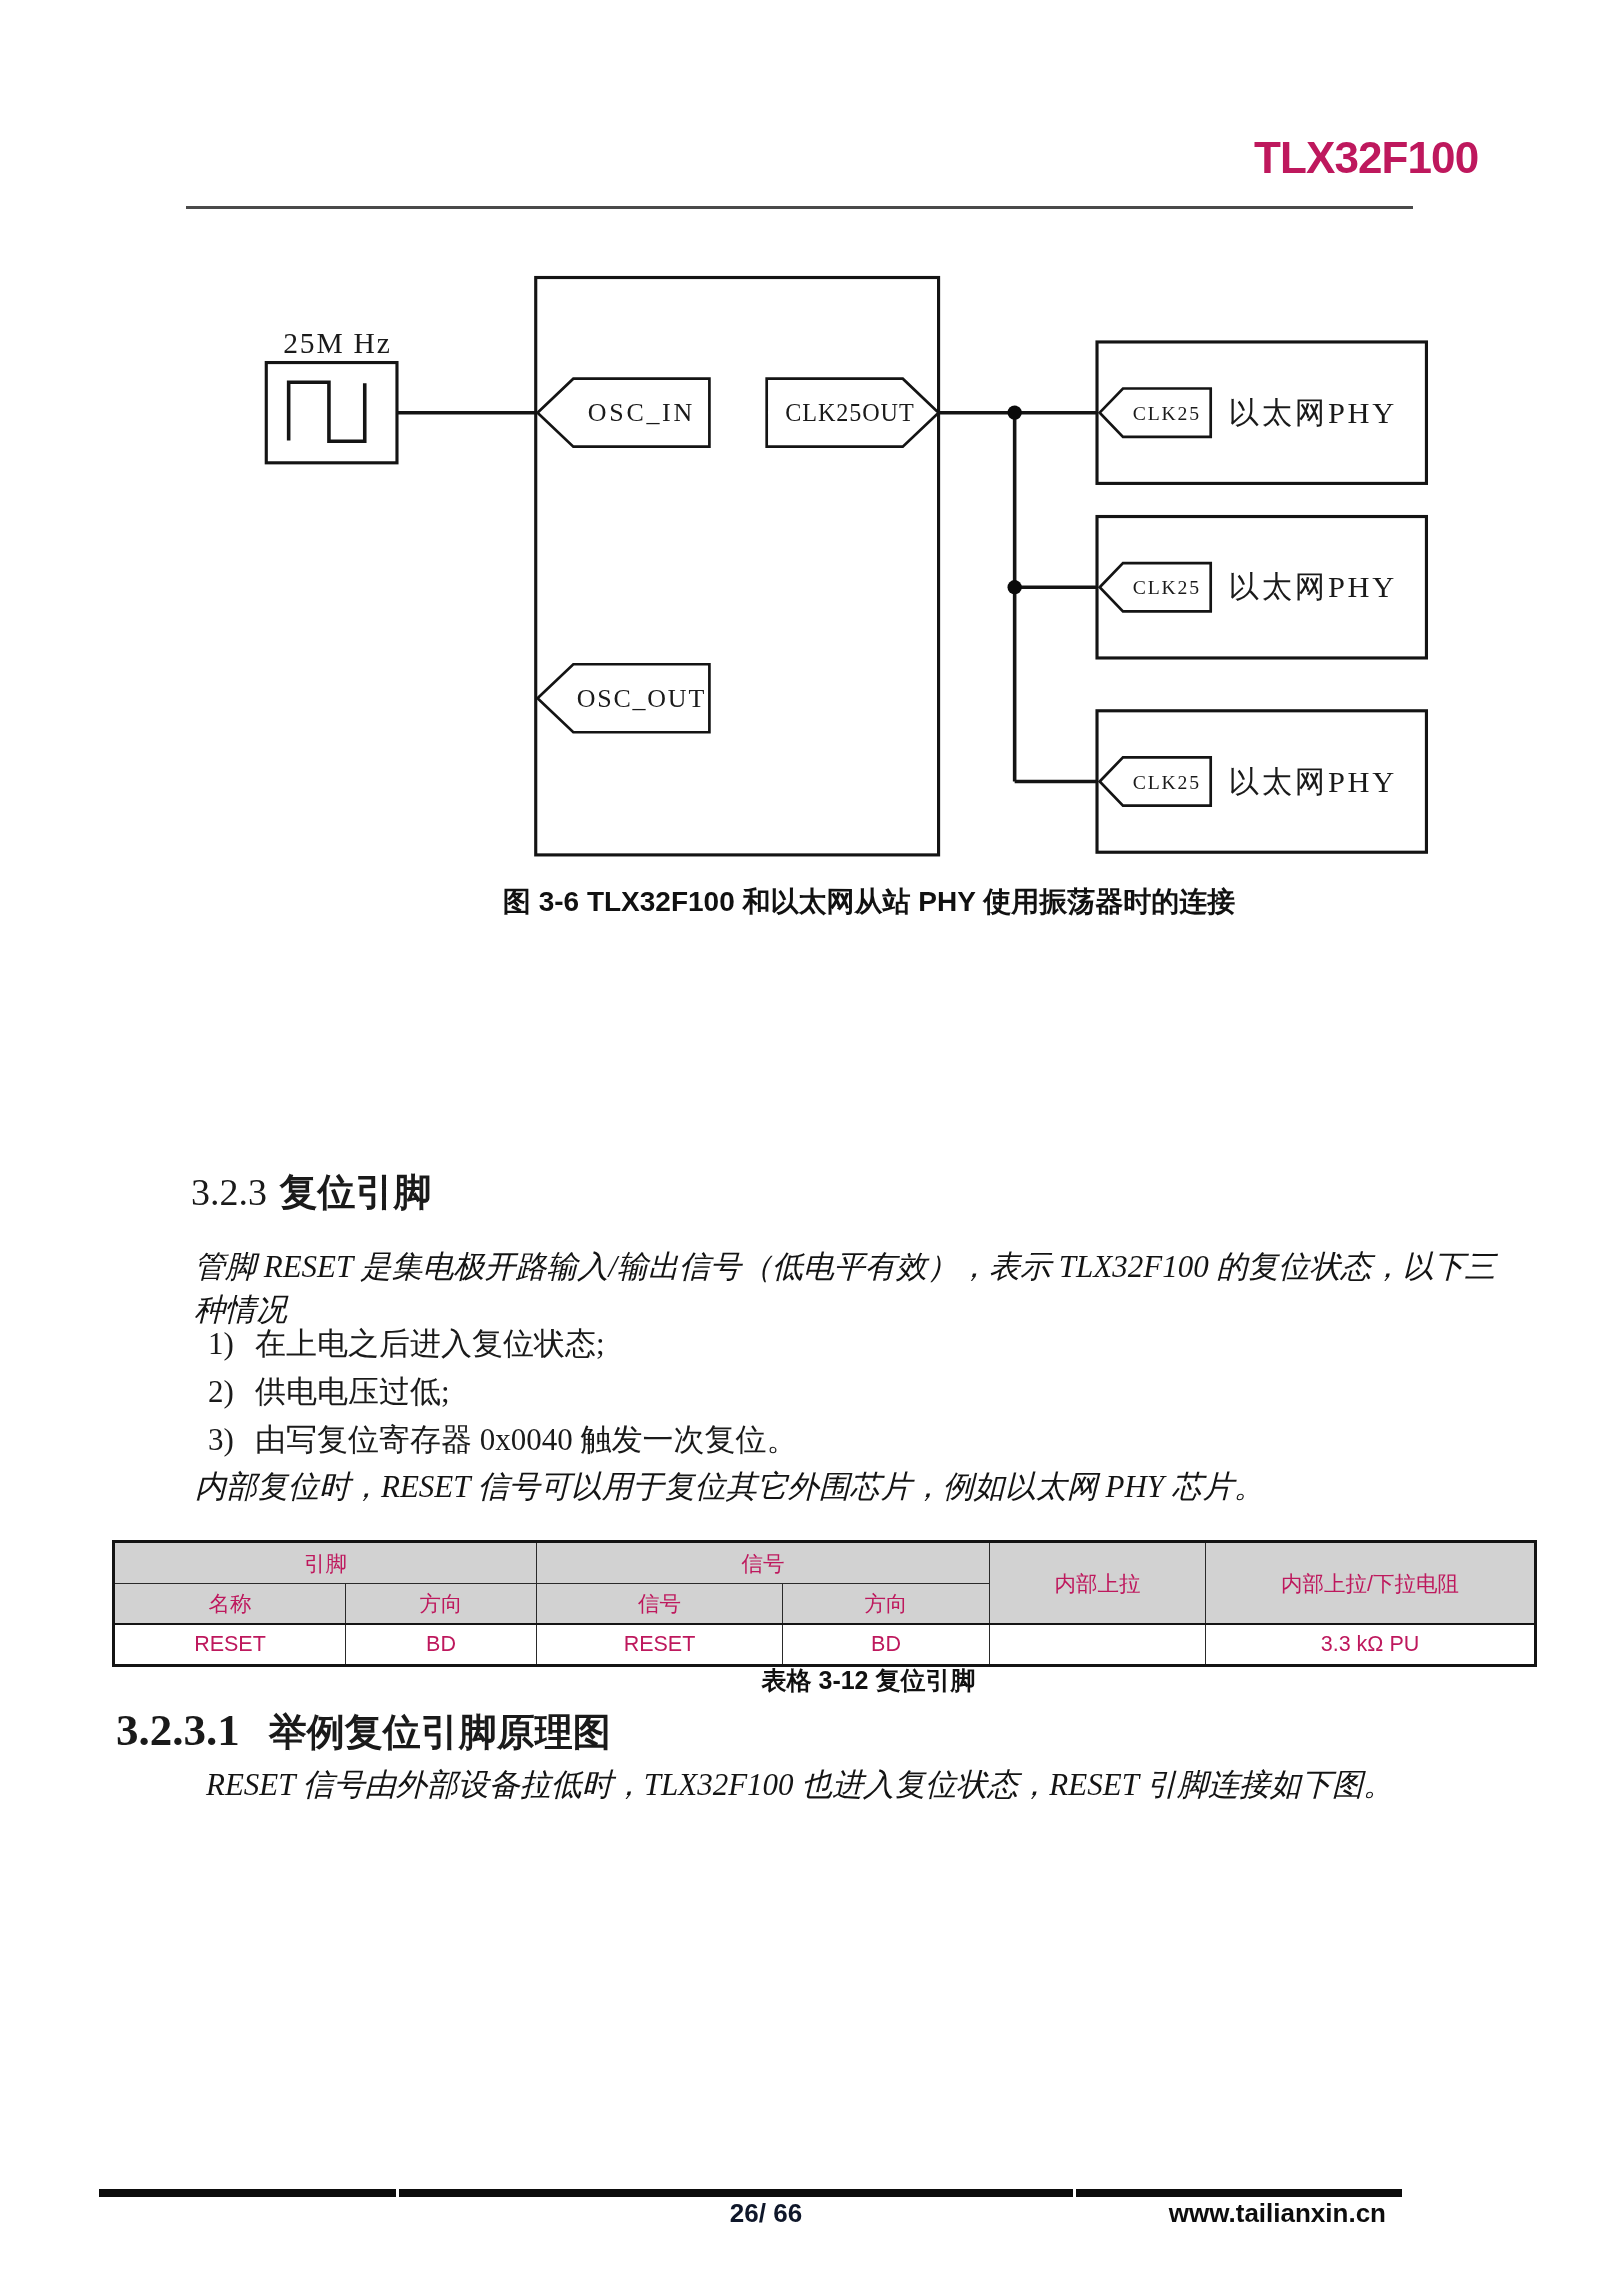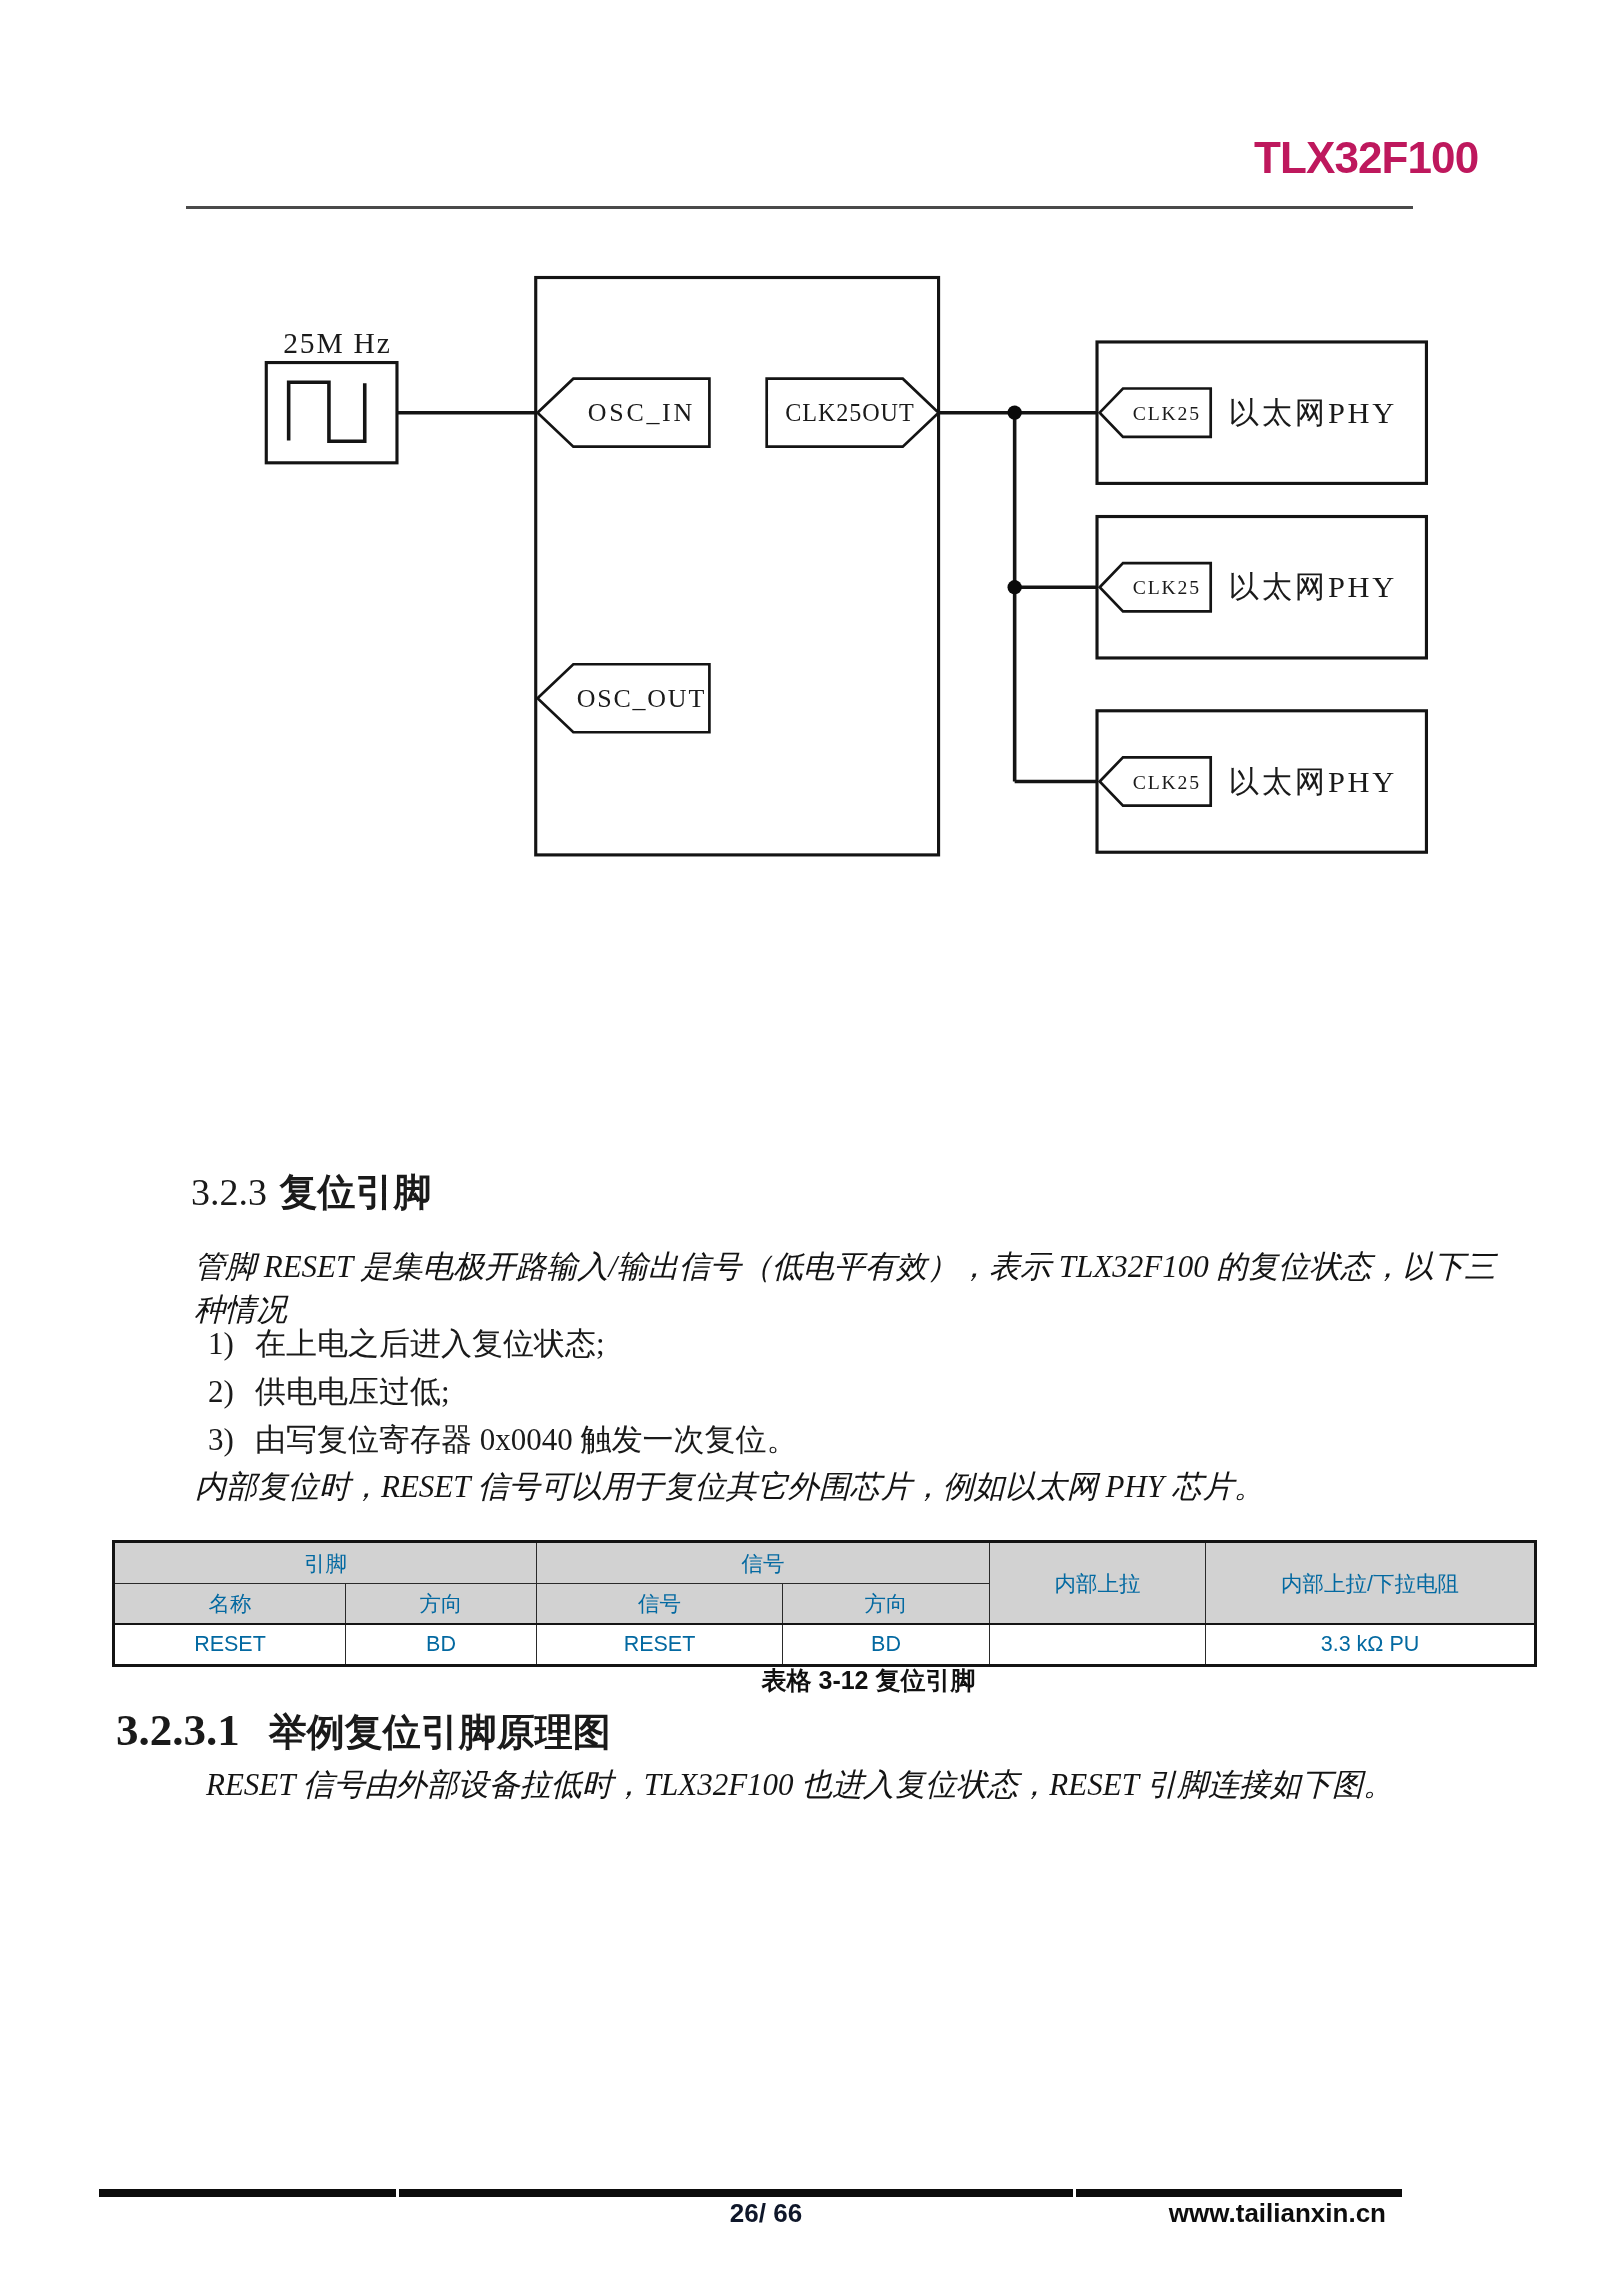--- a/index.html
+++ b/index.html
@@ -34,21 +34,21 @@
   .par1{left:133px;top:1245px;width:1365px;}
   .par1 .l1{padding-left:61px;}
   .list{left:208px;top:1325px;width:1254px;}
   .list .item{display:flex;height:48px;line-height:38px;font-size:31px;}
   .list .marker{width:47px;flex:0 0 47px;}
   .par2{left:195px;top:1465px;width:1299px;}
   .par3{left:133px;top:1763px;width:1361px;text-indent:73px;}
   
   .pin-table{left:112px;top:1540px;width:1421px;}
   table.t{border-collapse:collapse;table-layout:fixed;width:1421px;
-    font-family:"Liberation Sans","DejaVu Sans",sans-serif;font-size:21.5px;color:#0369a1;}
+    font-family:"Liberation Sans","DejaVu Sans",sans-serif;font-size:21.5px;color:#be185d;}
   table.t th,table.t td{
     border:1.3px solid #2a2a2a;text-align:center;vertical-align:middle;
     font-weight:400;padding:0;overflow:hidden;white-space:nowrap;}
   table.t{border:3.6px solid #141414;}
   table.t thead th{background:#d2d2d2;}
   table.t tr.r1 th{height:40px;}
   table.t tr.r2 th{height:39px;}
   table.t tr.data td{height:39px;background:#ffffff;border-top:2.7px solid #141414;}
   .tbl-caption{
     left:582px;top:1664px;width:573px;text-align:center;
@@ -108,20 +108,21 @@
     <polygon class="pin" points="1228,656 1254,629 1352,629 1352,683 1254,683"></polygon>
     <text class="dt" x="1303" y="656" font-size="22" letter-spacing="2" text-anchor="middle" dominant-baseline="central">CLK25</text>
     <text class="dt" x="1372" y="656" font-size="34" letter-spacing="3" dominant-baseline="central">以太网PHY</text>
 
     <rect class="bx" x="1225" y="794" width="368" height="158"></rect>
     <polygon class="pin" points="1228,873 1254,846 1352,846 1352,900 1254,900"></polygon>
     <text class="dt" x="1303" y="873" font-size="22" letter-spacing="2" text-anchor="middle" dominant-baseline="central">CLK25</text>
     <text class="dt" x="1372" y="873" font-size="34" letter-spacing="3" dominant-baseline="central">以太网PHY</text>
   </svg>
 
+  <div class="abs fig-caption">图 3-6 TLX32F100 和以太网从站 PHY 使用振荡器时的连接</div>
 
   <div class="abs h2">
     <span class="num">3.2.3</span><span class="zh">复位引脚</span>
   </div>
 
   <div class="abs body-par par1">
     <div class="l1">管脚 RESET 是集电极开路输入/输出信号（低电平有效），表示 TLX32F100 的复位状态，以下三种情况</div>
   </div>
 
   <div class="abs list">

